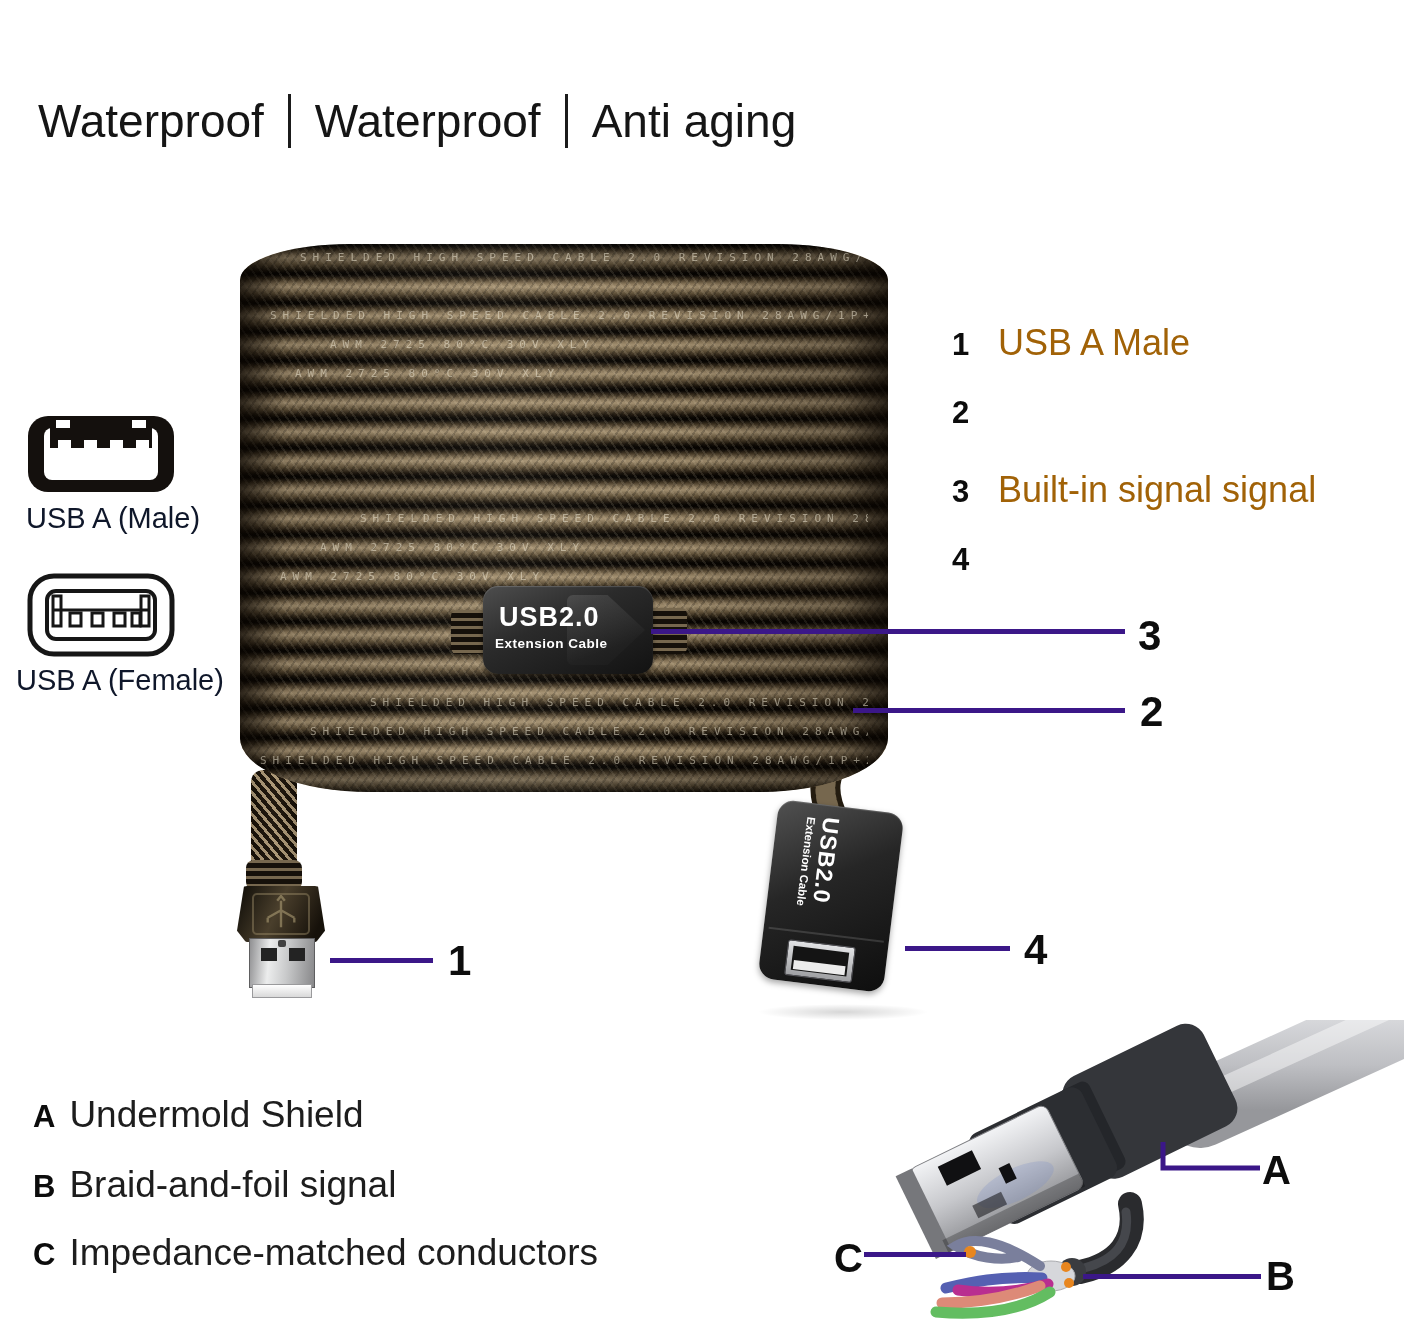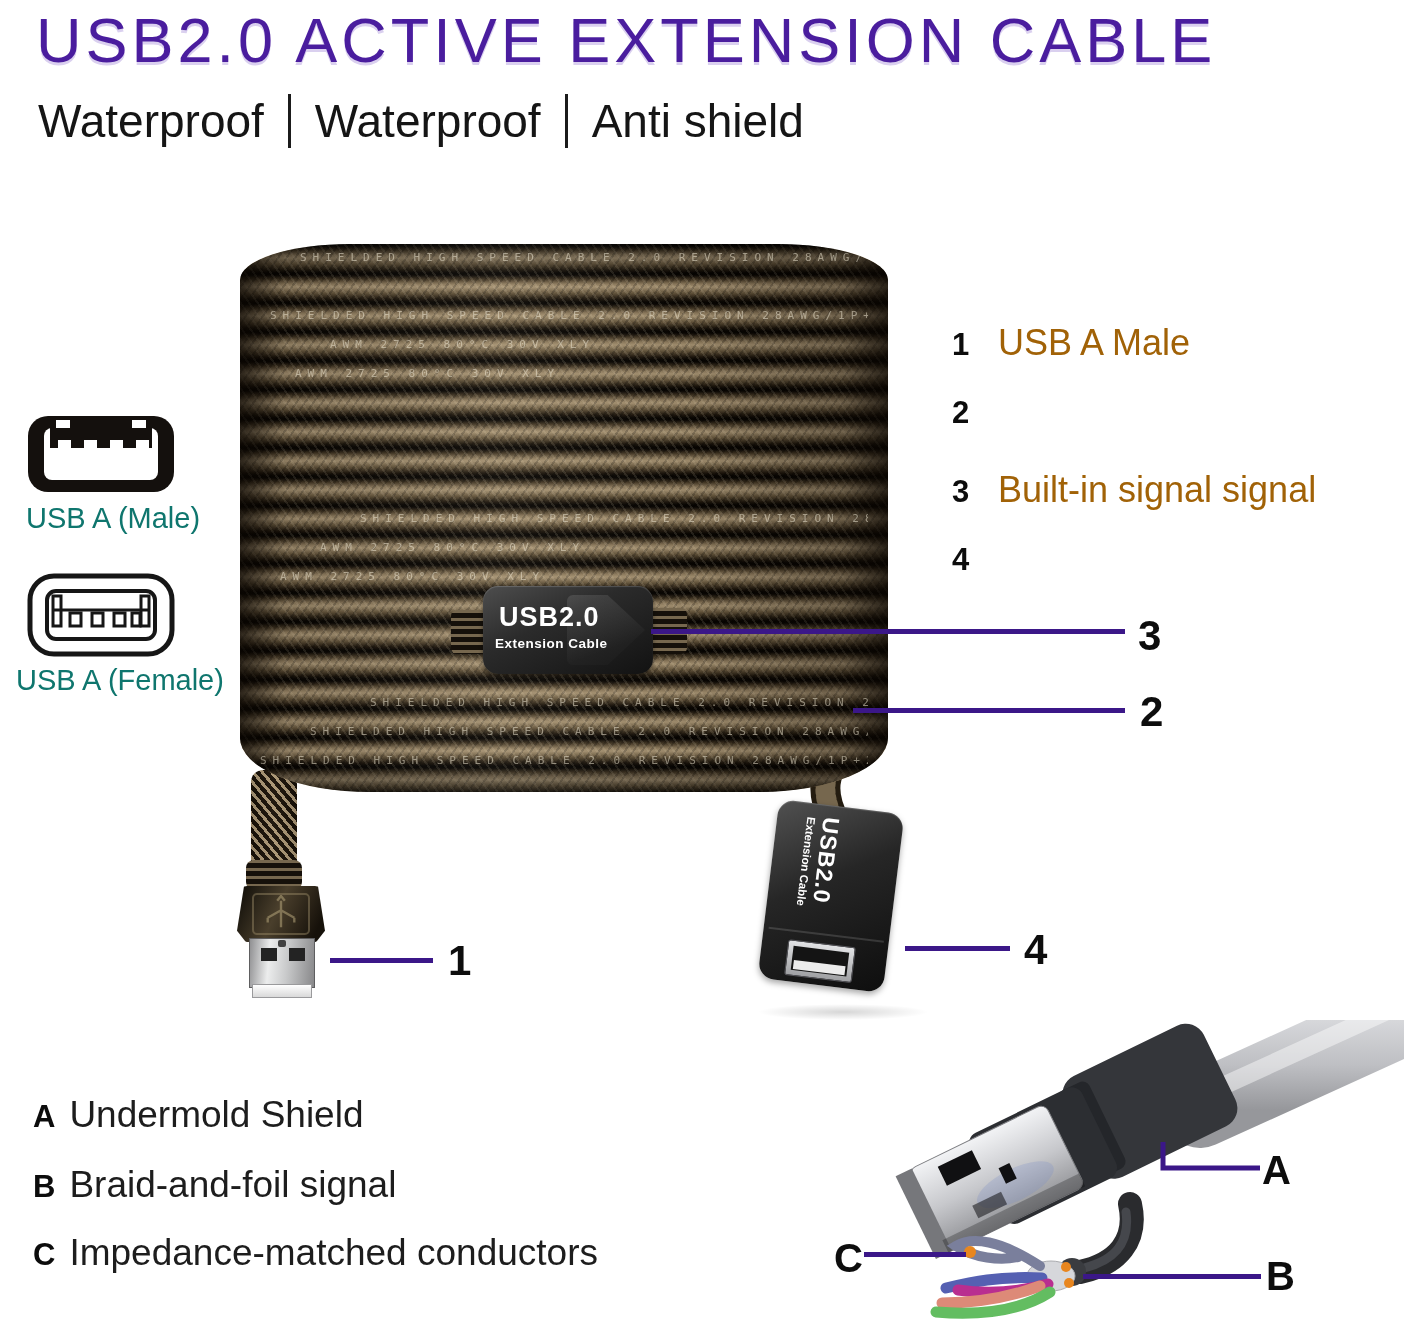--- a/index.html
+++ b/index.html
@@ -7,21 +7,21 @@
           font-family:"Liberation Sans",sans-serif;color:#1c1c1c;}
   .abs{position:absolute;}
 
   
   .title{left:36px;top:4px;font-size:63px;letter-spacing:4px;color:#4a1d9e;white-space:nowrap;
          text-shadow:0 3px 0 rgba(150,120,210,.35);font-weight:400;}
   .subtitle{left:38px;top:94px;display:flex;align-items:flex-end;font-size:46px;color:#151515;}
   .subtitle .bar{display:inline-block;width:3px;height:54px;background:#1b1b1b;margin:0 24px;}
 
   
-  .icon-label{font-size:29px;color:#0f766e;white-space:nowrap;}
+  .icon-label{font-size:29px;color:#0f172a;white-space:nowrap;}
 
   
   .feature-row{left:952px;display:flex;align-items:baseline;white-space:nowrap;}
   .feature-row .num{font-size:31px;font-weight:700;color:#0c0c0c;width:34px;}
   .feature-row .lbl{font-size:36px;color:#a16207;margin-left:12px;}
 
   
   .coil{left:240px;top:244px;width:648px;height:548px;z-index:2;
         border-radius:110px 110px 130px 130px / 36px 36px 54px 54px;
         background-color:#2e2518;overflow:hidden;
@@ -97,27 +97,26 @@
   
   .cons-row{left:33px;display:flex;align-items:baseline;white-space:nowrap;}
   .cons-row .letter{font-size:31px;font-weight:700;color:#0c0c0c;}
   .cons-row .lbl{font-size:37px;color:#1d1d1d;margin-left:14px;}
 </style>
 </head>
 <body>
 
 <div id="canvas">
 
-  <div class="abs title">USB2.0 ACTIVE EXTENSION CABLE</div>
   <div class="abs subtitle">
     <span>Waterproof</span>
     <span class="bar"></span>
     <span>Waterproof</span>
     <span class="bar"></span>
-    <span>Anti shield</span>
+    <span>Anti aging</span>
   </div>
 
   <svg class="abs" style="left:26px;top:414px;" width="150" height="80" viewBox="0 0 150 80">
     <rect x="2" y="2" width="146" height="76" rx="20" fill="#14100d"></rect>
     <rect x="18" y="14" width="114" height="52" rx="8" fill="#ffffff"></rect>
     <rect x="24" y="14" width="102" height="20" fill="#14100d"></rect>
     <rect x="30" y="6" width="14" height="8" fill="#ffffff"></rect>
     <rect x="106" y="6" width="14" height="8" fill="#ffffff"></rect>
     <rect x="32" y="26" width="13" height="13" fill="#ffffff"></rect>
     <rect x="58" y="26" width="13" height="13" fill="#ffffff"></rect>

